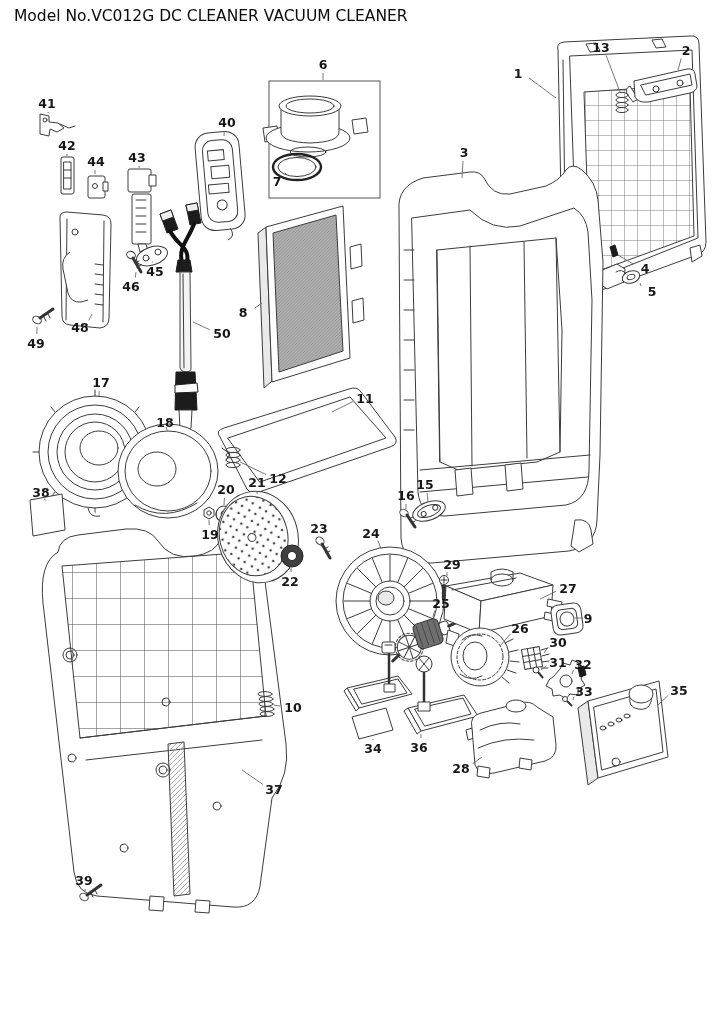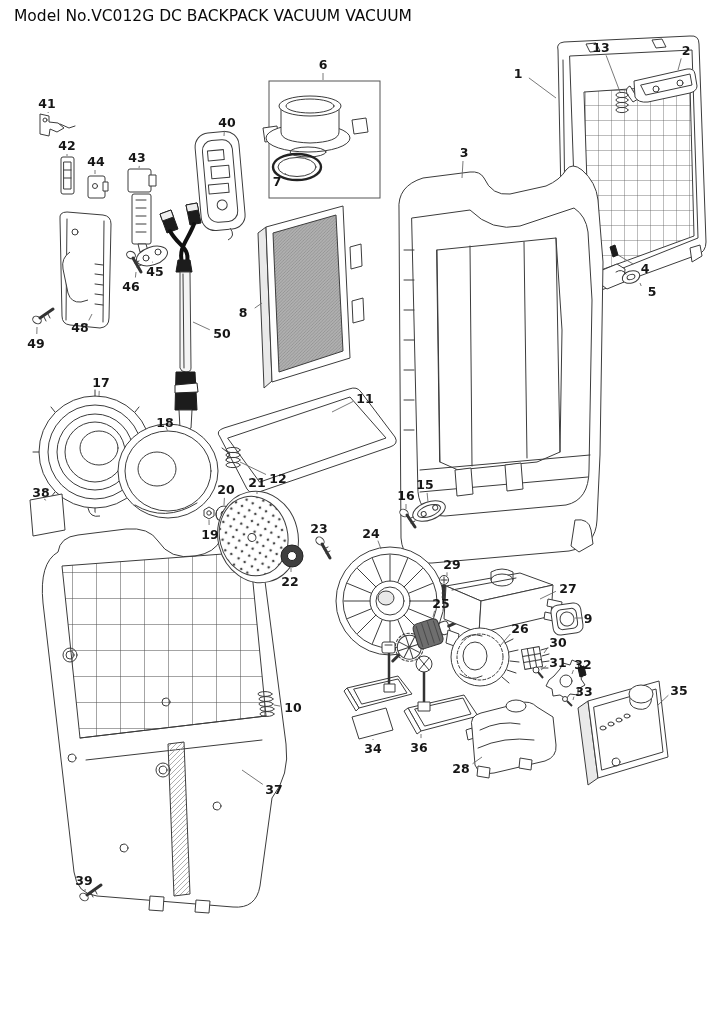--- a/index.html
+++ b/index.html
@@ -12,21 +12,21 @@
   .sg{fill:#e9e9e9;stroke:#3c3c3c;stroke-width:1;stroke-linejoin:round}
   .dk{fill:#1c1c1c;stroke:#1c1c1c;stroke-width:1;stroke-linejoin:round}
   .w3{fill:none;stroke:#333;stroke-width:3;stroke-linecap:round}
   .lab{font:bold 12.5px "DejaVu Sans",sans-serif;fill:#161616;text-anchor:middle}
   .leader{stroke:#6a6a6a;stroke-width:0.9}
 </style>
 </head>
 <body>
 
 <div class="page">
-  <div class="title">Model No.VC012G DC BACKPACK VACUUM VACUUM</div>
+  <div class="title">Model No.VC012G DC CLEANER VACUUM CLEANER</div>
 
   <svg class="diagram" width="724" height="1024" viewBox="0 0 724 1024">
     <defs>
       <pattern id="gridP" width="13" height="15" patternUnits="userSpaceOnUse">
         <path d="M13,0 H0 V15" fill="none" stroke="#5a5a5a" stroke-width="0.8"></path>
       </pattern>
       <pattern id="gridBig" width="24" height="26" patternUnits="userSpaceOnUse">
         <path d="M24,0 H0 V26" fill="none" stroke="#4a4a4a" stroke-width="1"></path>
       </pattern>
       <pattern id="mesh" width="3.2" height="3.2" patternUnits="userSpaceOnUse">

